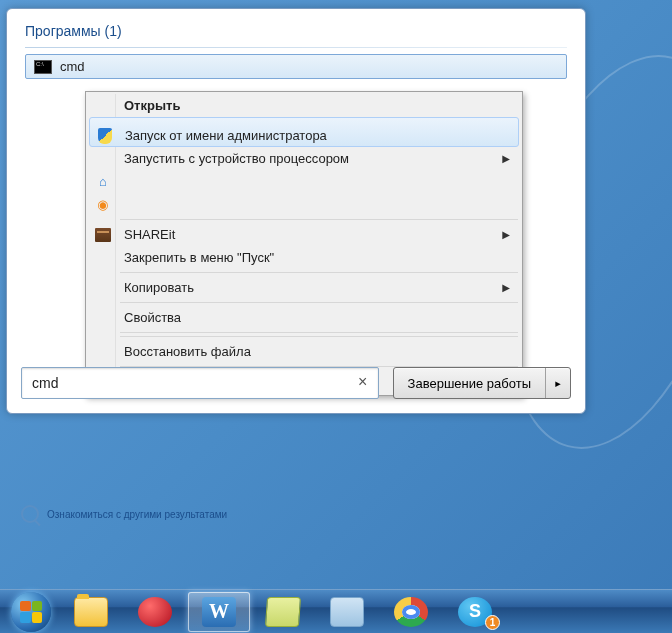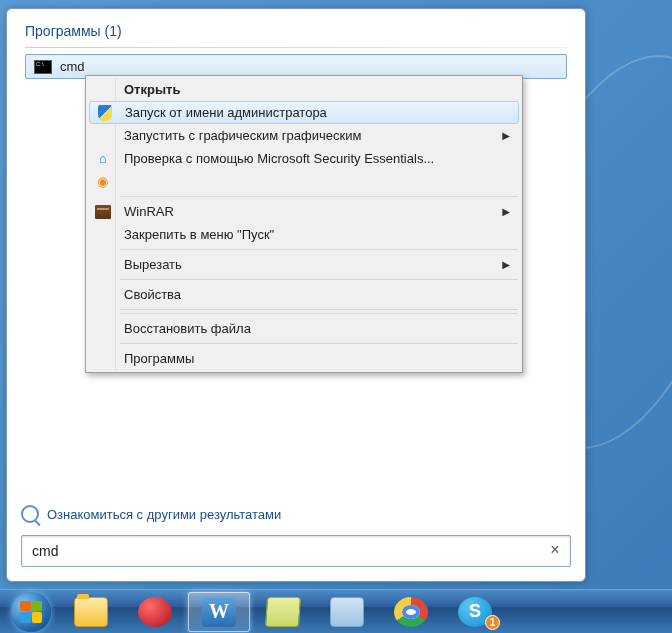--- a/index.html
+++ b/index.html
@@ -13,21 +13,21 @@
   width: 200px; height: 400px;
   border: 2px solid rgba(255,255,255,0.2);
   border-radius: 50%;
   transform: rotate(15deg);
   pointer-events: none;
 }
 
 .start-panel {
   position: absolute;
   left: 6px; top: 8px;
-  width: 580px; height: 574px;
+  width: 580px; height: 406px;
   background: #fff;
   border: 1px solid #7a9ac0;
   border-radius: 6px;
   box-shadow: 0 0 8px rgba(0,0,0,0.25);
 }
 
 .section-header {
   color: #1b4e8c;
   font-size: 14px;
   padding: 14px 18px 8px;
@@ -61,21 +61,21 @@
   content: 'C:\\';
   position: absolute;
   color: #ccc;
   font-size: 6px;
   left: 1px; top: 0;
 }
 
 
 .context-menu {
   position: absolute;
-  left: 78px; top: 66px;
+  left: 78px; top: 82px;
   width: 438px;
   background: #f0f0f0;
   border: 1px solid #a0a0a0;
   box-shadow: 2px 3px 6px rgba(0,0,0,0.3);
   padding: 2px;
 }
 .menu-gutter {
   position: absolute;
   left: 2px; top: 2px; bottom: 2px;
   width: 28px;
@@ -91,21 +91,21 @@
   align-items: center;
   min-height: 23px;
   cursor: default;
 }
 .menu-item.default-item { font-weight: bold; }
 .menu-item.highlighted {
   background: linear-gradient(#eaf3fc, #d5e8f8);
   border: 1px solid #aecff7;
   border-radius: 3px;
   margin: 0 1px;
-  padding: 3px 19px 3px 35px;
+  padding: 10px 19px 3px 35px;
   text-align: right;
 }
 .menu-item .submenu-arrow {
   position: absolute;
   right: 10px;
   font-size: 10px;
   color: #333;
 }
 .menu-sep {
   height: 1px;
@@ -126,21 +126,21 @@
 .winrar::after{content:'';position:absolute;top:3px;left:2px;right:2px;height:2px;background:#c89058;}
 
 
 .other-results {
   position: absolute;
   left: 14px; top: 496px;
   display: flex;
   align-items: center;
   gap: 8px;
   color: #1b4e8c;
-  font-size: 13px;
+  font-size: 10px;
   cursor: pointer;
 }
 .magnifier {
   width: 18px; height: 18px;
   border: 2px solid #5a8fc4;
   border-radius: 50%;
   position: relative;
 }
 .magnifier::after {
   content:'';
@@ -268,48 +268,47 @@
     <div class="menu-item default-item">
       <span>Открыть</span>
     </div>
     <div class="menu-item highlighted">
       <span class="mi-icon">
           <span class="shield"></span>
         </span>
       <span>Запуск от имени администратора</span>
     </div>
     <div class="menu-item">
-      <span>Запустить с графическим графическим</span>
+      <span>Запустить с устройство процессором</span>
       <span class="submenu-arrow">▶</span>
     </div>
     <div class="menu-item">
       <span class="mi-icon mse">⌂</span>
-      <span>Проверка с помощью Microsoft Security Essentials...</span>
     </div>
     <div class="menu-item">
       <span class="mi-icon shareit">◉</span>
     </div>
 
     <div class="menu-sep"></div>
 
     <div class="menu-item">
       <span class="mi-icon">
           <span class="winrar"></span>
         </span>
-      <span>WinRAR</span>
+      <span>SHAREit</span>
       <span class="submenu-arrow">▶</span>
     </div>
     <div class="menu-item">
       <span>Закрепить в меню "Пуск"</span>
     </div>
 
     <div class="menu-sep"></div>
 
     <div class="menu-item">
-      <span>Вырезать</span>
+      <span>Копировать</span>
       <span class="submenu-arrow">▶</span>
     </div>
 
     <div class="menu-sep"></div>
 
     <div class="menu-item">
       <span>Свойства</span>
     </div>
 
     <div class="menu-sep"></div>
@@ -331,20 +330,24 @@
   <div class="other-results">
     <span class="magnifier"></span>
     <span>Ознакомиться с другими результатами</span>
   </div>
 
   <div class="bottom-bar">
     <div class="search-box">
       <span class="val">cmd</span>
       <span class="clear-x">×</span>
     </div>
+    <div class="shutdown">
+      <span class="lbl">Завершение работы</span>
+      <span class="arrow">▸</span>
+    </div>
   </div>
 
 </div>
 
 <div class="taskbar">
   <div class="start-orb">
     <div class="orb">
       <span></span>
         <span></span>
         <span></span>

